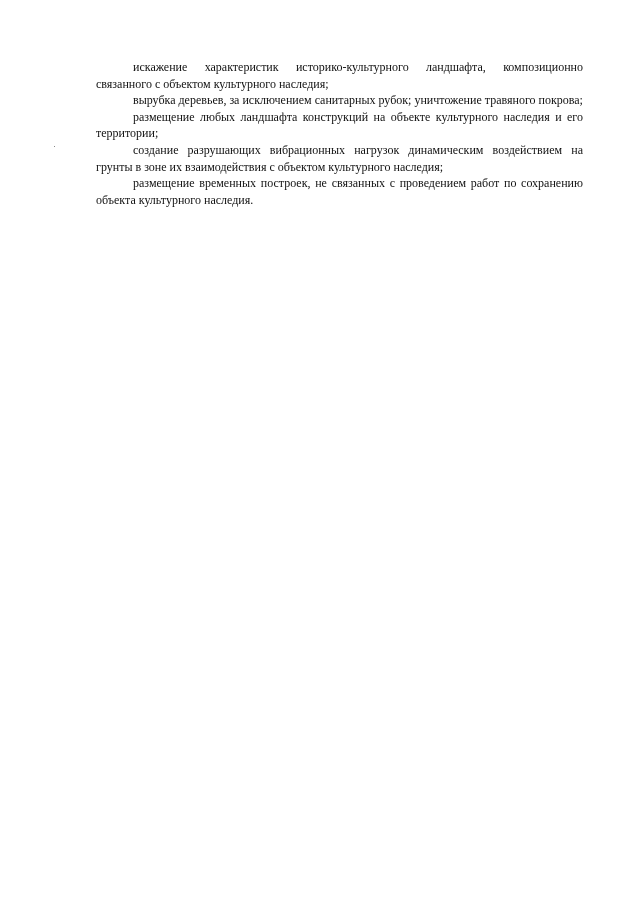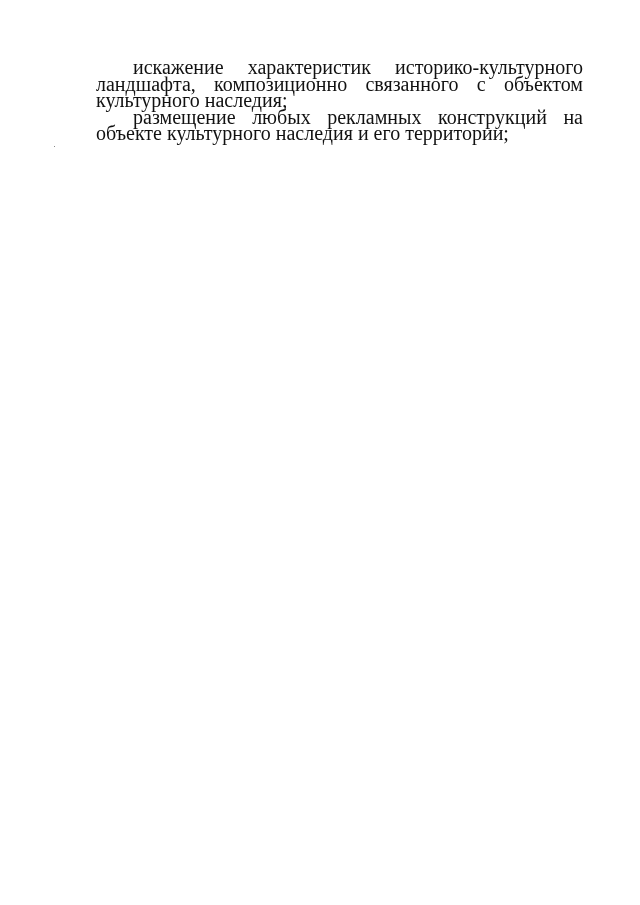--- a/index.html
+++ b/index.html
@@ -19,21 +19,21 @@
       width: 640px;
       height: 905px;
       background: #ffffff;
     }
     .text-block {
       position: absolute;
       left: 96px;
       top: 59px;
       width: 487px;
       font-family: "Liberation Serif", "DejaVu Serif", serif;
-      font-size: 20px;
+      font-size: 12px;
       line-height: 16.6px;
       color: #111111;
     }
     .para {
       margin: 0;
       padding: 0;
       text-indent: 37px;
       text-align: justify;
       text-align-last: left;
       hyphens: none;
@@ -47,15 +47,18 @@
       background: #888888;
     }
   </style>
 </head>
 <body>
 
 <div class="page">
   <div class="stray-mark"></div>
   <div class="text-block">
     <p class="para">искажение характеристик историко-культурного ландшафта, композиционно связанного с объектом культурного наследия;</p>
-    <p class="para">размещение любых рекламных конструкций на объекте культурного наследия и его территории;</p>
+    <p class="para">вырубка деревьев, за исключением санитарных рубок; уничтожение травяного покрова;</p>
+    <p class="para">размещение любых ландшафта конструкций на объекте культурного наследия и его территории;</p>
+    <p class="para">создание разрушающих вибрационных нагрузок динамическим воздействием на грунты в зоне их взаимодействия с объектом культурного наследия;</p>
+    <p class="para">размещение временных построек, не связанных с проведением работ по сохранению объекта культурного наследия.</p>
   </div>
 </div>
 
 </body></html>

